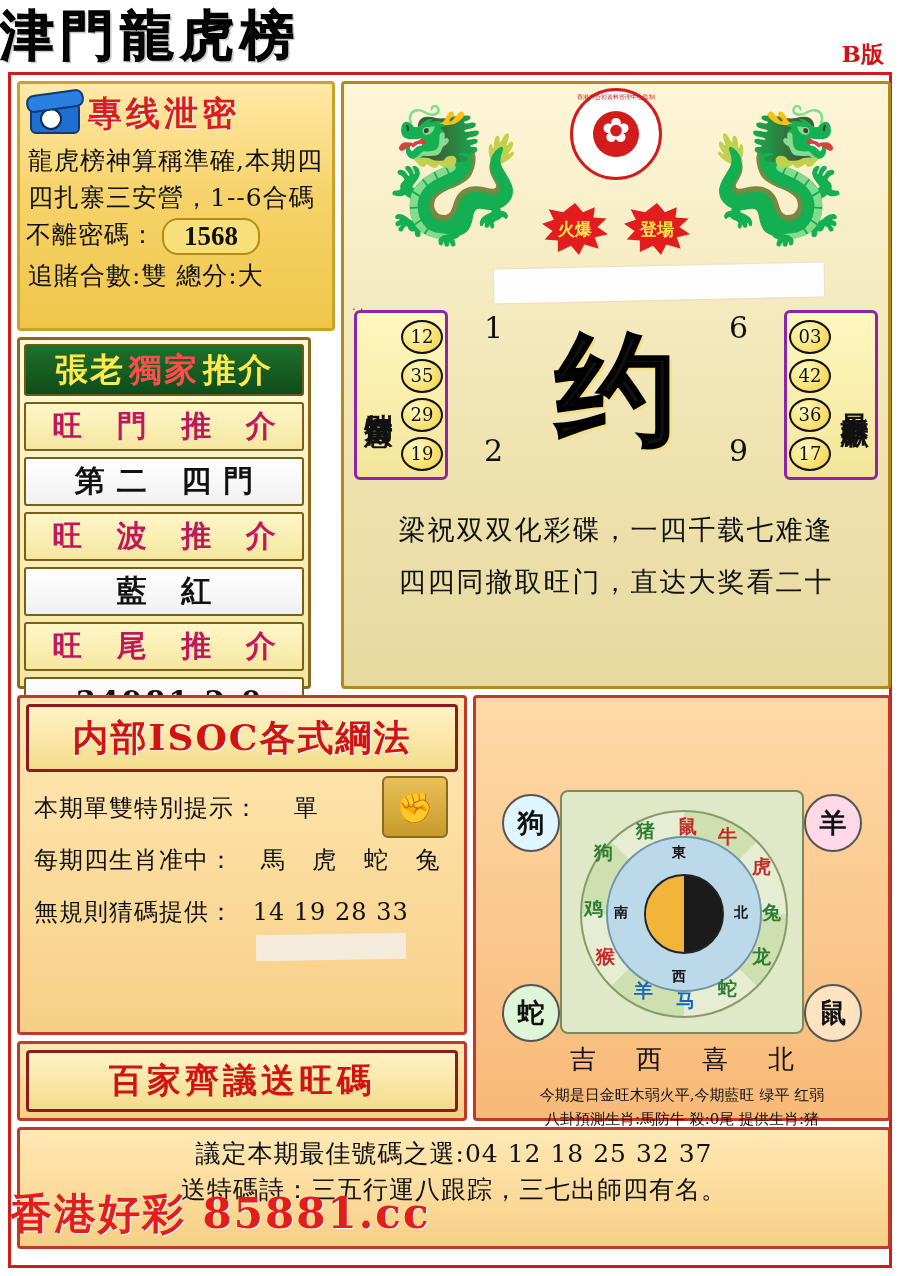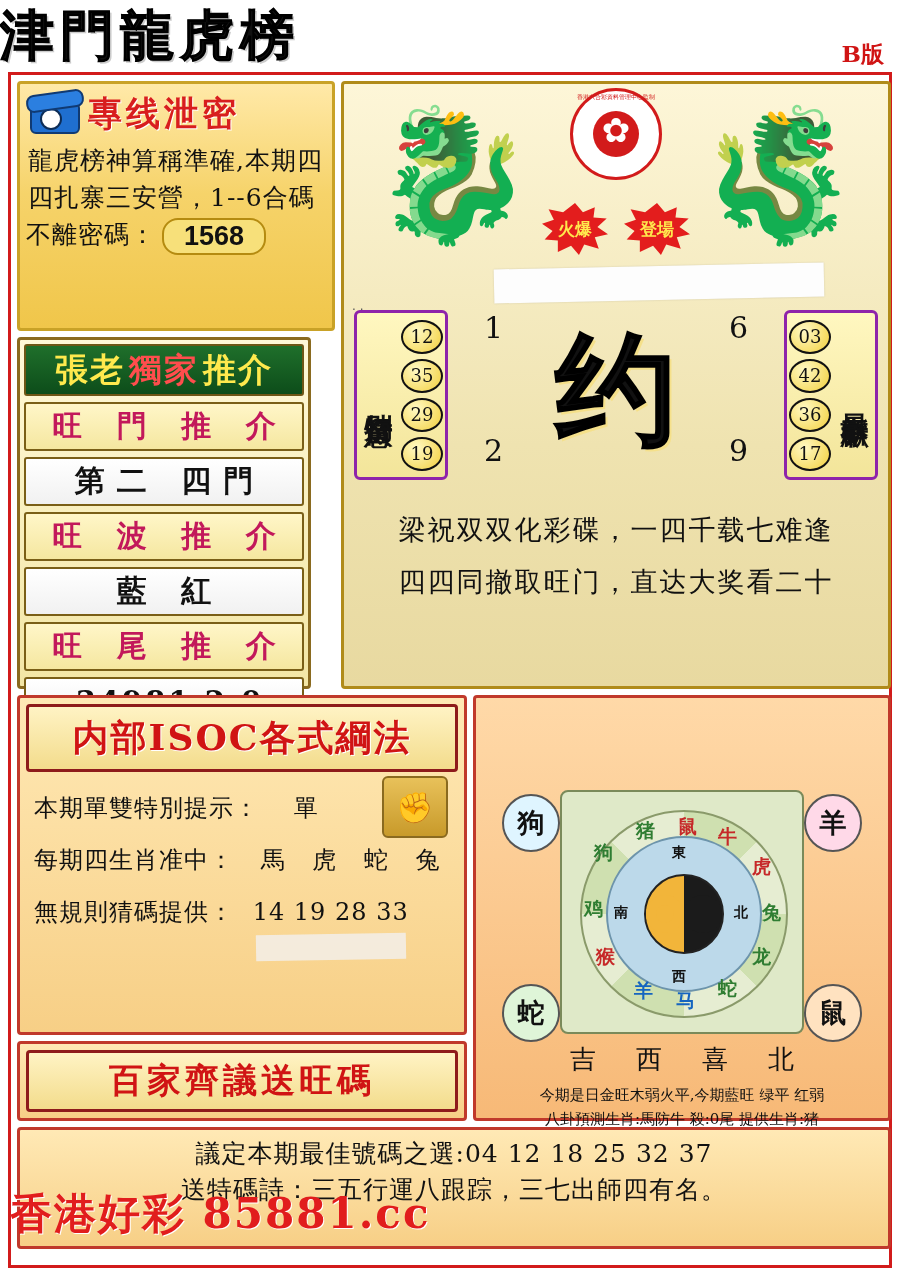--- a/index.html
+++ b/index.html
@@ -78,21 +78,21 @@
   }
   .tl-line{
     font-family:"DejaVu Serif","Liberation Serif",serif;
     font-size:25px;color:#111;margin:4px 0 0 2px;letter-spacing:1px;
     white-space:nowrap;
   }
   .tl-code-row{display:flex;align-items:flex-start;gap:6px;margin-top:4px;}
   .code-pill{
     background:#f7e07a;border:2px solid #b58b10;border-radius:16px;
     padding:1px 20px;font-size:27px;font-weight:bold;color:#111;
-    font-family:Liberation Sans, sans-serif;
+    font-family:Liberation Serif, serif;
   }
 
   
   #lm{
     left:0;top:256px;width:294px;height:352px;
     border:3px solid #8a6a1f;border-radius:4px;
     background:linear-gradient(#fff9d8,#f3e6a5);
     padding:4px;
   }
   .lm-title{
@@ -391,20 +391,21 @@
               <div class="handset"></div>
           </div>
           <div class="hl">專线泄密</div>
         </div>
         <div class="tl-line">龍虎榜神算稱準確,本期四</div>
         <div class="tl-line">四扎寨三安營，1--6合碼</div>
         <div class="tl-code-row">
           <span class="tl-line" style="margin:0">不離密碼：</span>
           <span class="code-pill">1568</span>
         </div>
+        <div class="tl-line">追賭合數:雙   總分:大</div>
       </div>
 
       <div class="panel" id="lm">
         <div class="lm-title">
           <span class="w">張老</span>
           <span class="r">獨家</span>
           <span class="w">推介</span>
         </div>
         <div class="lm-row hdr">旺 門 推 介</div>
         <div class="lm-row val">第二 四門</div>

